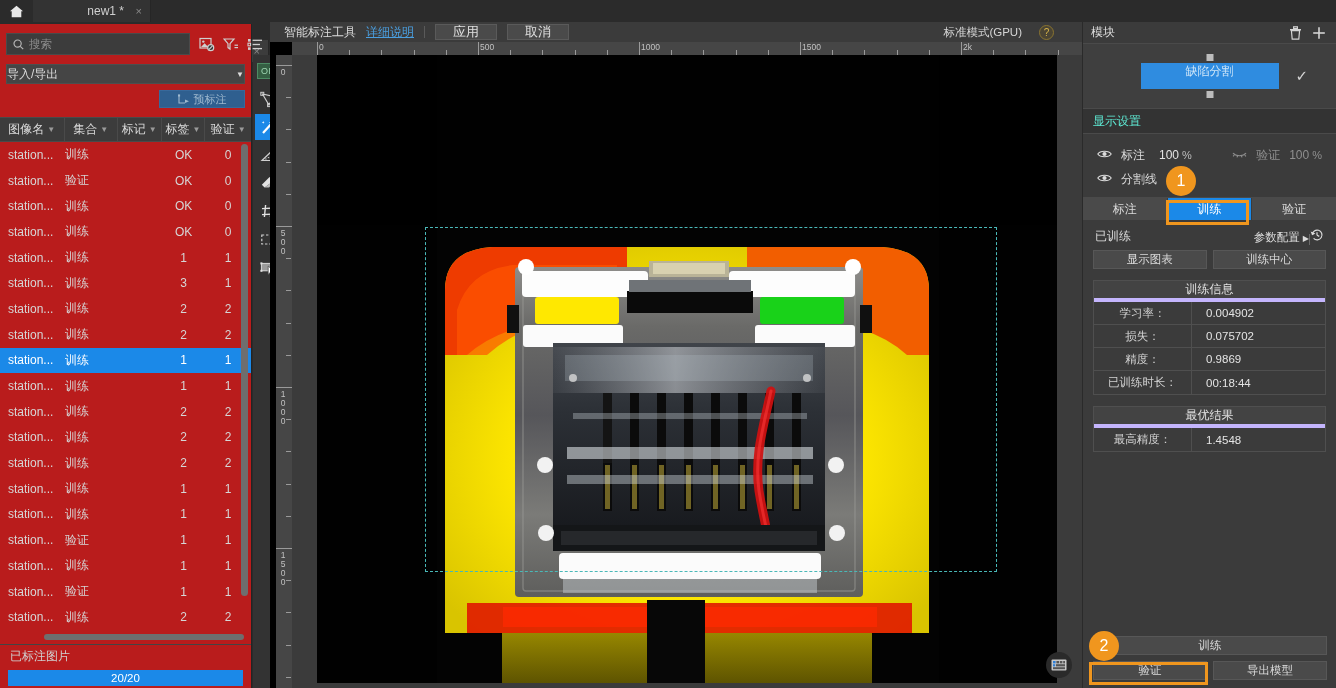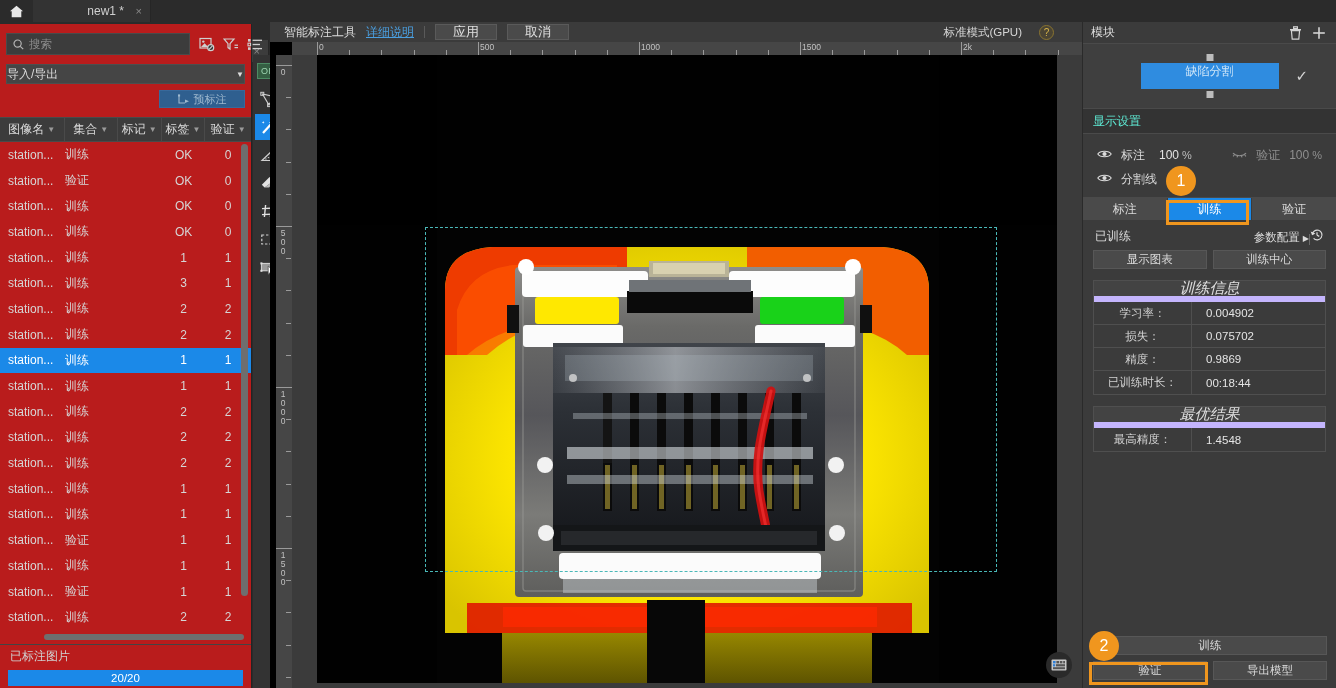--- a/index.html
+++ b/index.html
@@ -115,21 +115,21 @@
   .trained-row{display:flex;align-items:center;height:24px;padding:0 12px;margin-top:4px;}
   .trained-row .l{font-size:12px;color:#dcdcdc;}
   .trained-row .r{margin-left:auto;display:flex;align-items:flex-end;}
   .trained-row .r .cfg{font-size:11.5px;color:#dcdcdc;cursor:pointer;}
   .trained-row .r .bar{width:1px;height:11px;background:#6a6a6a;}
 
   .btn2{display:flex;gap:6px;padding:2px 10px 0 10px;}
   .gbtn{flex:1;height:19px;background:#4a4a4a;border:1px solid #575757;font-size:11.5px;color:#dcdcdc;display:flex;align-items:center;justify-content:center;cursor:pointer;}
 
   .infotbl{margin:11px 10px 0 10px;border:1px solid #4f4f4f;}
-  .infotbl .cap{height:21px;background:#434343;display:flex;align-items:center;justify-content:center;font-size:15px;color:#e0e0e0;border-bottom:6px solid #c4b5fd;font-style:italic;}
+  .infotbl .cap{height:21px;background:#434343;display:flex;align-items:center;justify-content:center;font-size:12px;color:#e0e0e0;border-bottom:4px solid #c4b5fd;}
   .infotbl .irow{display:flex;height:23px;border-bottom:1px solid #4f4f4f;}
   .infotbl .irow:last-child{border-bottom:none;}
   .infotbl .k{width:98px;display:flex;align-items:center;justify-content:center;font-size:11.5px;color:#d2d2d2;border-right:1px solid #4f4f4f;}
   .infotbl .v{flex:1;display:flex;align-items:center;padding-left:14px;font-size:11.5px;color:#e4e4e4;}
 
   .rp-bottom{position:absolute;left:0;bottom:0;width:254px;padding:0 10px 8px 10px;}
   .rbtn{height:19px;background:#4a4a4a;border:1px solid #575757;font-size:11.5px;color:#dcdcdc;display:flex;align-items:center;justify-content:center;cursor:pointer;}
   .rb-row{display:flex;gap:6px;margin-top:6px;}
   .rb-row .rbtn{flex:1;}
 

